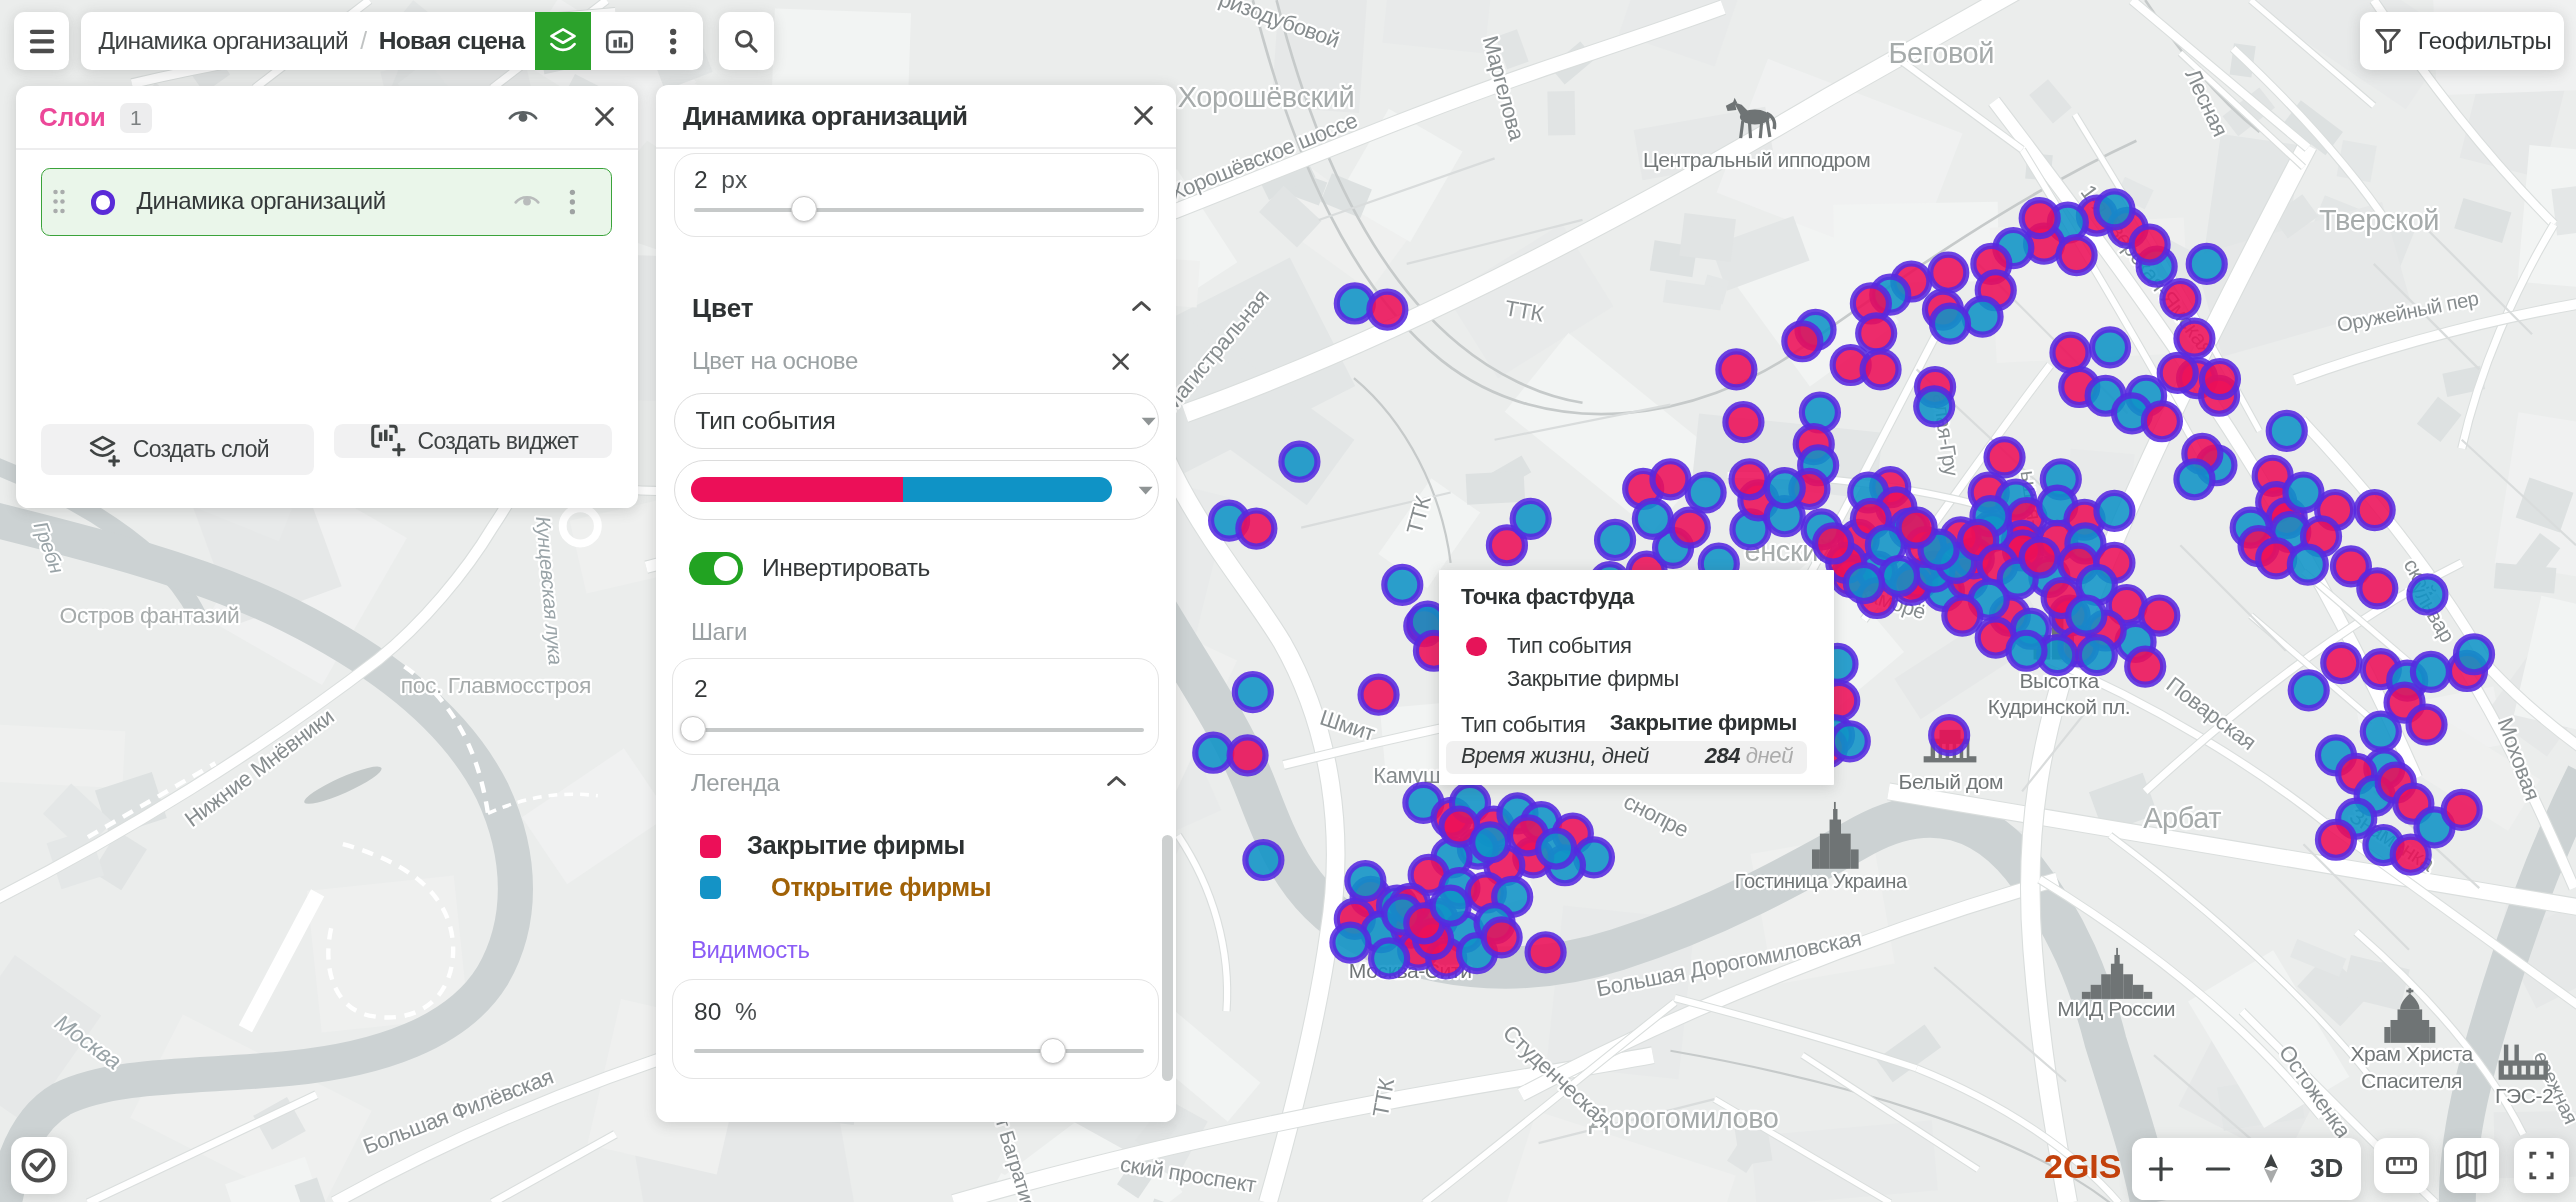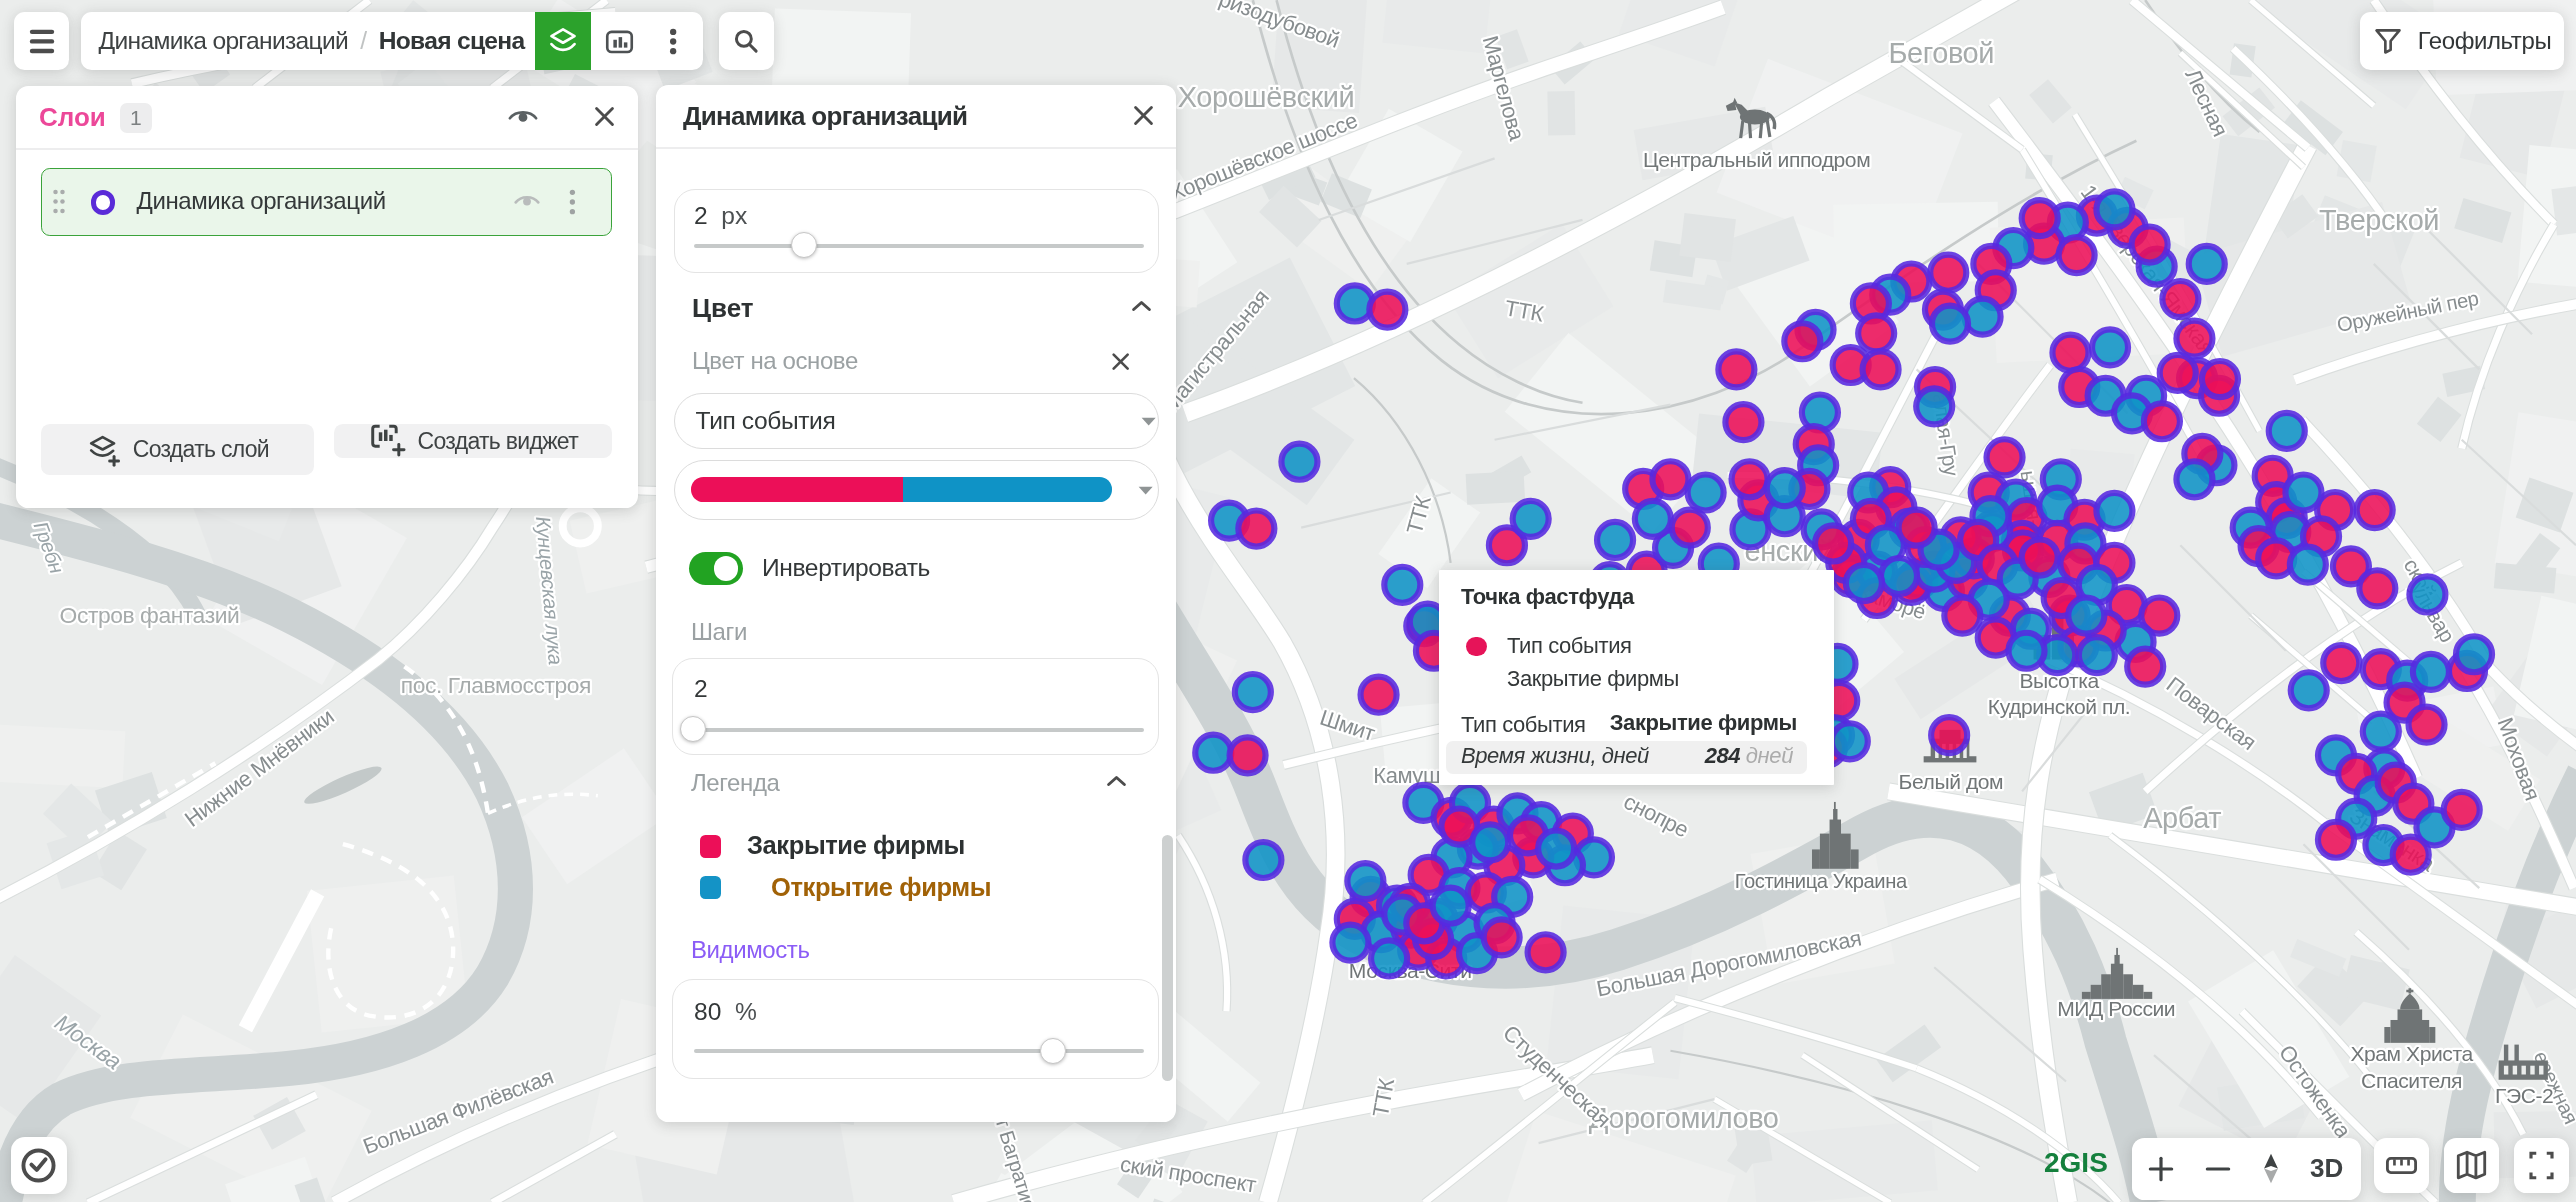--- a/index.html
+++ b/index.html
@@ -794,21 +794,21 @@
   <div class="abs btnrow" style="left:476px;top:19.3px;width:23px;height:23px;">
       <svg class="ic" width="23" height="23" viewBox="0 0 26 26">
         <g stroke="#4c4c4c" stroke-width="3.2" stroke-linecap="round">
           <line x1="4" y1="4" x2="22" y2="22"></line>
           <line x1="22" y1="4" x2="4" y2="22"></line>
         </g>
       </svg>
     </div>
   <div class="abs" style="left:0;top:62px;width:520px;height:1.8px;background:#ededee;"></div>
 
-  <div class="abs" style="left:17.6px;top:68px;width:485px;height:84px;border:1.8px solid #e4e4e4;border-radius:21px;margin-top:36px;">
+  <div class="abs" style="left:17.6px;top:68px;width:485px;height:84px;border:1.8px solid #e4e4e4;border-radius:21px;">
     <div class="abs" style="left:19.3px;top:12.3px;font-size:24.6px;color:#343839;">2&nbsp;&nbsp;<span style="color:#4c5052">px</span></div>
     <div class="abs" style="left:19.3px;top:54px;width:450px;height:4.4px;background:#c6c9c9;border-radius:2.6px;"></div>
     <div class="abs" style="left:116px;top:42px;width:26px;height:26px;background:#fff;border:1.8px solid #c6c6c6;border-radius:50%;box-shadow:0 0.9px 3.5px rgba(0,0,0,.25);"></div>
   </div>
 
   <div class="abs" style="left:36px;top:208px;font-size:26px;font-weight:bold;color:#2e3233;">Цвет</div>
   <div class="abs btnrow" style="left:474px;top:214px;width:23px;height:14px;">
       <svg class="ic" width="23" height="14" viewBox="0 0 26 16">
         <path d="M4 12 L13 4 L22 12" fill="none" stroke="#4c4c4c" stroke-width="3.4" stroke-linecap="round" stroke-linejoin="round"></path>
       </svg>
@@ -884,21 +884,21 @@
     <div class="abs" style="right:14px;top:1.8px;font-size:22px;letter-spacing:-0.4px;color:#2d3132;"><b>284</b> <span style="color:#ababab">дней</span></div>
   </div>
 </div>
 
 <div class="card btnrow" style="left:10.6px;top:1137px;width:56px;height:57px;border-radius:14px;">
     <svg class="ic" width="39" height="39" viewBox="0 0 44 44">
       <circle cx="22" cy="22" r="17" fill="none" stroke="#4c4c4c" stroke-width="4.4"></circle>
       <path d="M14 22 L20 28 L30 16" fill="none" stroke="#4c4c4c" stroke-width="4.4" stroke-linecap="round" stroke-linejoin="round" transform="translate(0,-1)"></path>
     </svg>
   </div>
-<div class="abs" style="left:2044px;top:1147px;font-size:28px;font-weight:bold;color:#15803d;">2GIS</div>
+<div class="abs" style="left:2044px;top:1147px;font-size:34px;font-weight:bold;color:#c2410c;">2GIS</div>
 <div class="card" style="left:2132px;top:1138px;width:229px;height:62px;border-radius:12.3px;">
   <div class="abs btnrow" style="left:13px;top:15px;width:32px;height:32px;">
       <svg class="ic" width="32" height="32" viewBox="0 0 36 36">
         <g stroke="#3e4243" stroke-width="3.6" stroke-linecap="round">
           <line x1="18" y1="6" x2="18" y2="30"></line>
           <line x1="6" y1="18" x2="30" y2="18"></line>
         </g>
       </svg>
     </div>
   <div class="abs btnrow" style="left:70px;top:15px;width:32px;height:32px;">

